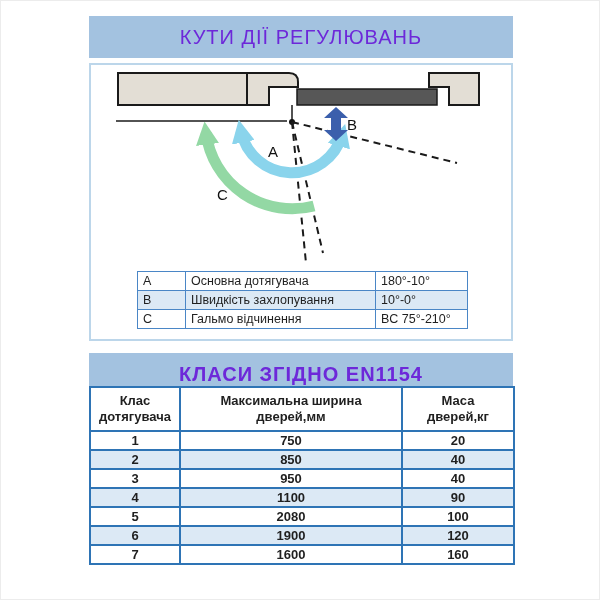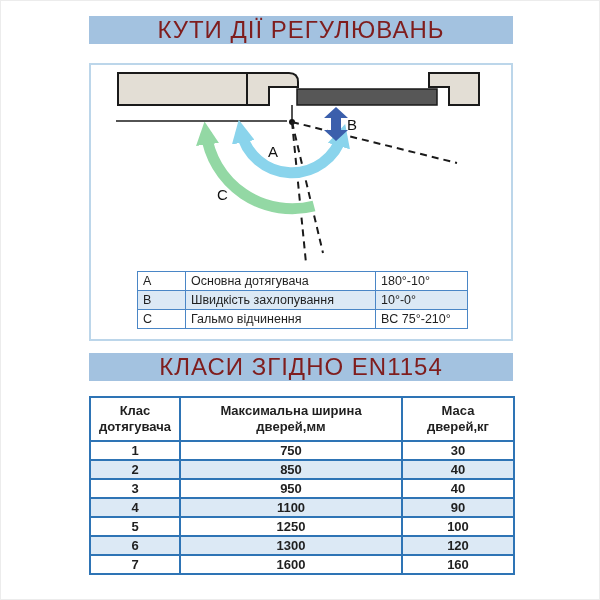--- a/index.html
+++ b/index.html
@@ -14,27 +14,27 @@
     --wall-fill:#e3ded5;
     --door-fill:#575757;
     --ink:#1f1f1f;
   }
   *{margin:0;padding:0;box-sizing:border-box;}
   html,body{background:#fff;}
   body{font-family:"Liberation Sans",sans-serif;color:var(--ink);}
   .page{position:relative;width:600px;height:600px;background:#fff;border:1px solid #ececec;overflow:hidden;}
 
   .title-bar{
-    position:absolute;left:88px;width:424px;height:28px;
-    background:var(--title-bg);color:#7f1d1d;
+    position:absolute;left:88px;width:424px;height:42px;
+    background:var(--title-bg);color:#6d28d9;
     display:flex;align-items:center;justify-content:center;
-    font-size:24px;font-weight:400;letter-spacing:1px;
+    font-size:20px;font-weight:400;letter-spacing:1px;
   }
   .title-angles{top:15px;}
-  .title-classes{top:352px;}
+  .title-classes{top:352px;font-weight:bold;}
 
   .diagram-panel{
     position:absolute;left:88px;top:62px;width:424px;height:278px;
     border:2px solid var(--panel-border);background:#fff;
   }
   .diagram-svg{position:absolute;left:0;top:0;width:420px;height:274px;}
 
   .wall{fill:var(--wall-fill);stroke:#1a1a1a;stroke-width:2;}
   .door{fill:var(--door-fill);stroke:#1a1a1a;stroke-width:1.5;}
   .thin-line{stroke:#1a1a1a;stroke-width:1.5;fill:none;}
@@ -52,21 +52,21 @@
     font-size:12.5px;
   }
   .legend-table td{
     border:1.5px solid var(--legend-border);
     height:19px;padding:0 4px 0 5px;vertical-align:middle;
     white-space:nowrap;overflow:hidden;
   }
   .legend-table tr.alt{background:var(--zebra);}
 
   .classes-table{
-    position:absolute;left:88px;top:395px;width:424px;
+    position:absolute;left:88px;top:385px;width:424px;
     font-size:13px;
   }
   .classes-table th{
     border:2px solid var(--table-border);
     height:44px;padding:2px 6px;vertical-align:middle;text-align:center;
     font-weight:700;line-height:1.25;
   }
   .classes-table td{
     border:2px solid var(--table-border);
     height:19px;padding:0 4px;text-align:center;vertical-align:middle;
@@ -159,45 +159,45 @@
         <tr>
           <th>Клас дотягувача</th>
           <th>Максимальна ширина дверей,мм</th>
           <th>Маса дверей,кг</th>
         </tr>
       </thead>
     <tbody>
         <tr>
           <td>1</td>
           <td>750</td>
-          <td>30</td>
+          <td>20</td>
         </tr>
         <tr class="alt">
           <td>2</td>
           <td>850</td>
           <td>40</td>
         </tr>
         <tr>
           <td>3</td>
           <td>950</td>
           <td>40</td>
         </tr>
         <tr class="alt">
           <td>4</td>
           <td>1100</td>
           <td>90</td>
         </tr>
         <tr>
           <td>5</td>
-          <td>1250</td>
+          <td>2080</td>
           <td>100</td>
         </tr>
         <tr class="alt">
           <td>6</td>
-          <td>1300</td>
+          <td>1900</td>
           <td>120</td>
         </tr>
         <tr>
           <td>7</td>
           <td>1600</td>
           <td>160</td>
         </tr>
       </tbody>
   </table>
 

